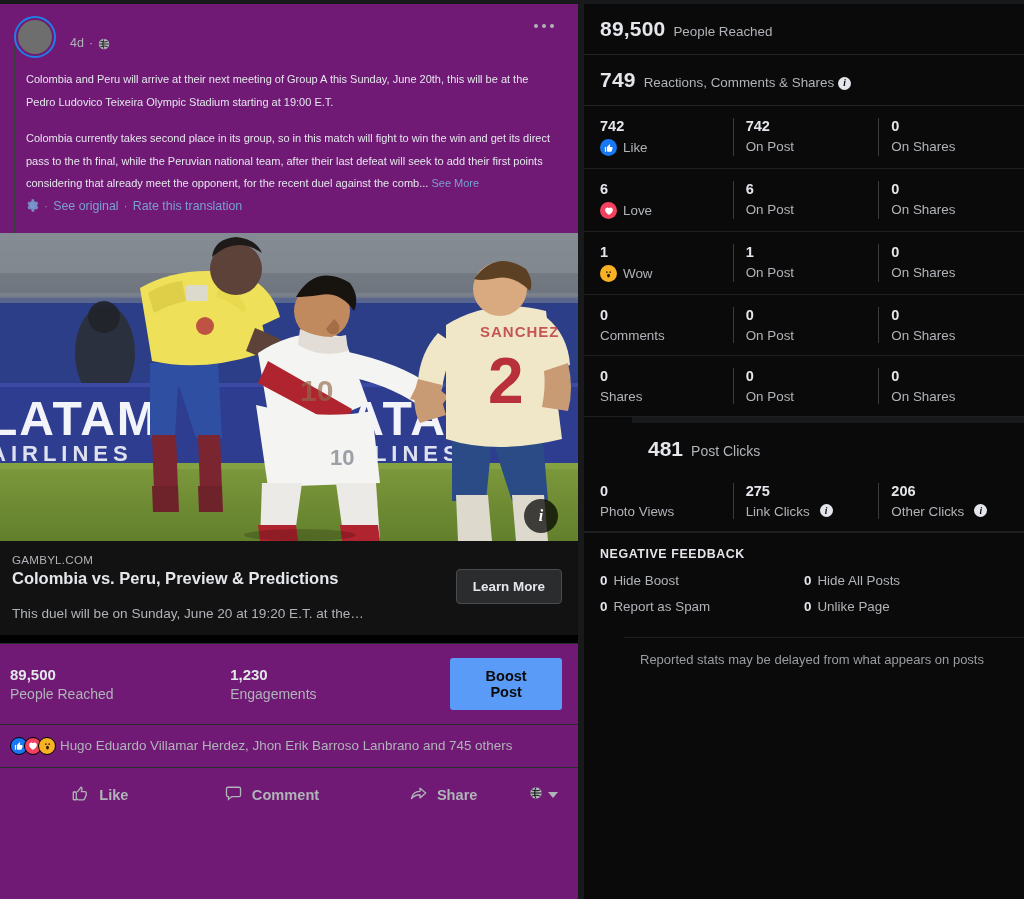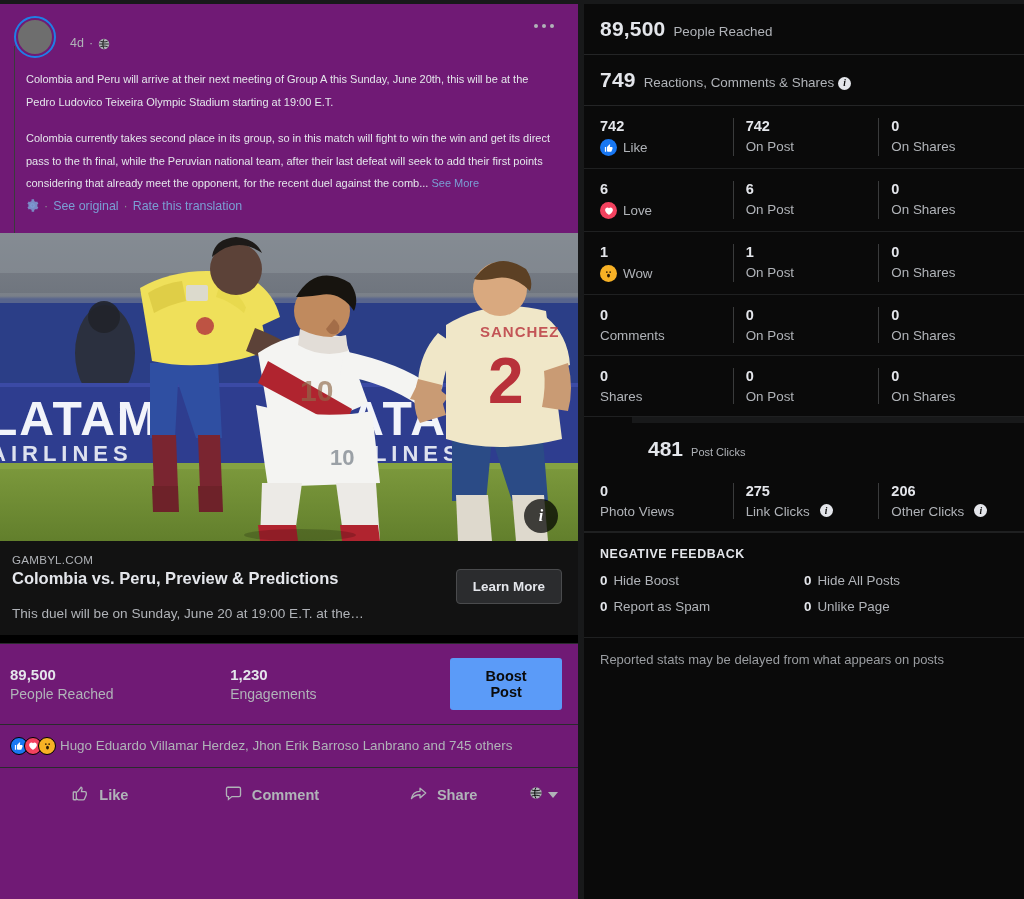--- a/index.html
+++ b/index.html
@@ -260,40 +260,40 @@
   .emoji-badge.love { background: #f3425f; }
   .emoji-badge.wow  { background: #f7b125; }
 
   .clicks-head {
     padding: 14px 16px 10px 16px;
     display: flex; align-items: baseline; gap: 8px;
     border-top: 6px solid #18191a;
     margin-left: 48px;
   }
   .clicks-head .big { font-size: 21px; font-weight: bold; color: #e4e6eb; }
-  .clicks-head .lbl { font-size: 11px; color: #b0b3b8; }
+  .clicks-head .lbl { font-size: 14px; color: #b0b3b8; }
 
   .neg-section {
     border-top: 1px solid #1f2021;
     padding: 14px 16px 12px 16px;
   }
   .neg-title {
     font-size: 12.4px; font-weight: bold; color: #e4e6eb;
     letter-spacing: .6px; margin-bottom: 12px;
   }
   .neg-grid { display: flex; flex-wrap: wrap; }
   .neg-item {
     width: 50%; font-size: 13.4px; color: #b0b3b8;
     margin-bottom: 11px; display: flex; gap: 6px;
   }
   .neg-item b { color: #e4e6eb; font-size: 13.4px; }
   .ins-foot {
     border-top: 1px solid #1f2021;
     padding: 14px 16px;
-    font-size: 13px; color: #9a9da1;
+    font-size: 13px; color: #9a9da1; margin-left: 40px;
   }
   .ins-filler { flex: 1; background: #0a0a0a; }
 </style>
 </head>
 <body>
 
 <div class="screen">
 
   <div class="post-col">
     <div class="post-card">
@@ -421,21 +421,21 @@
 
           <ellipse cx="300" cy="302" rx="56" ry="6" fill="#000" opacity=".18"></ellipse>
         </svg>
         <div class="info-badge">i</div>
       </div>
 
       <div class="link-card">
         <div class="link-card-text">
           <div class="link-domain">GAMBYL.COM</div>
           <div class="link-title">Colombia vs. Peru, Preview &amp; Predictions</div>
-          <div class="link-desc">This duel will be on Sunday, June 20 at 19:00 E.T. at the…</div>
+          <div class="link-desc">This duel will be on Sunday, June 20 at 19:20 E.T. at the…</div>
         </div>
         <button class="learn-more-btn">Learn More</button>
       </div>
 
       <div class="engage-gap"></div>
 
       <div class="engage">
         <div class="engage-stat">
           <div class="engage-num">89,500</div>
           <div class="engage-lbl">People Reached</div>

